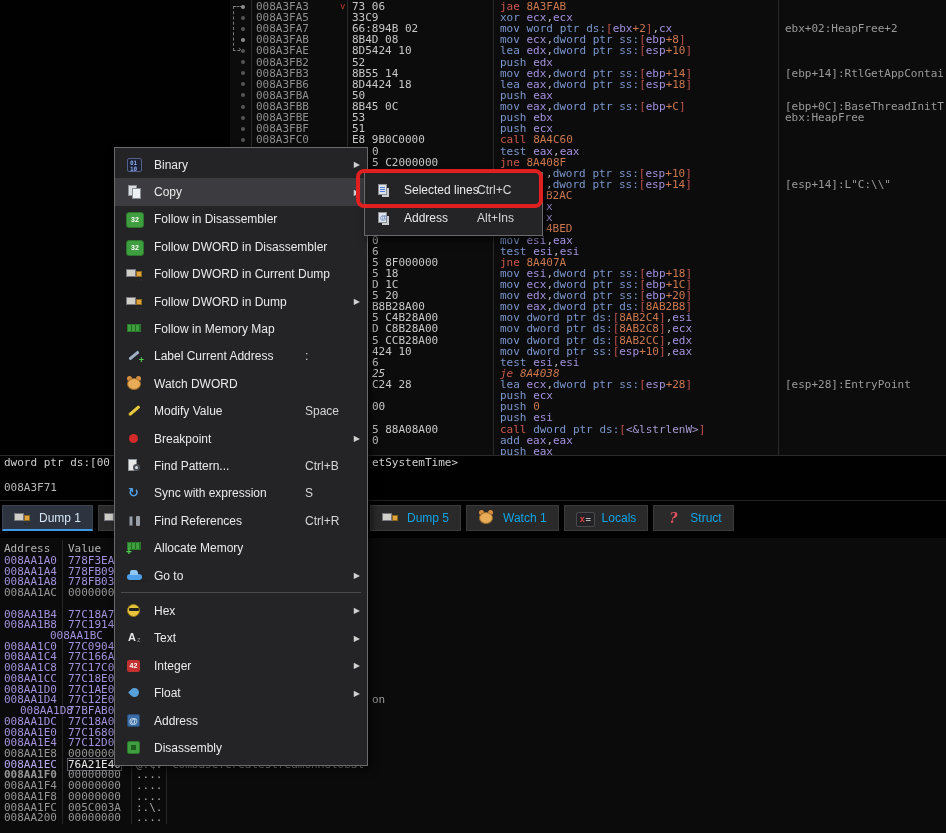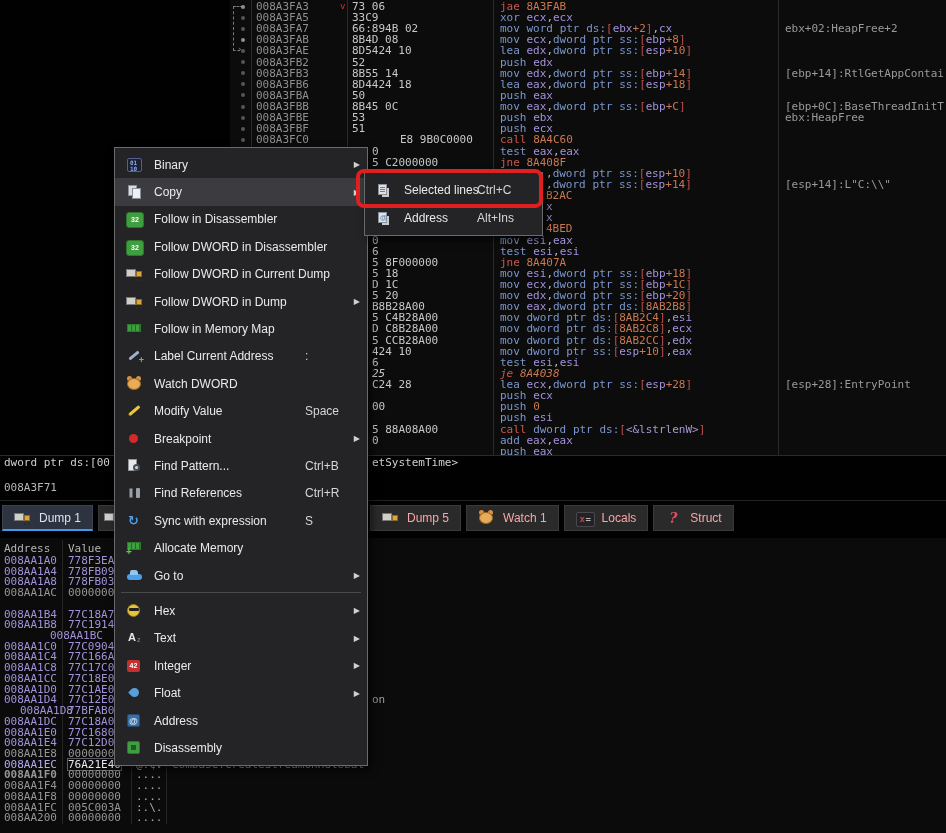--- a/index.html
+++ b/index.html
@@ -18,21 +18,21 @@
   .dcomment{color:#9a9a9a;}
   .redv{color:#c03a2a;font-size:9px;}
   .mn{color:#7b96cc;} .jmp{color:#c9584c;} .reg{color:#a492dd;} .num{color:#ca7850;}
   .brk{color:#c0504d;} .sym{color:#a79ad0;} .pln{color:#b8b8b8;}
   .jline{position:absolute;border-color:#7a7a7a;}
   
   .infotext{position:absolute;font:11px/12px "DejaVu Sans Mono",monospace;color:#cfcfcf;white-space:pre;}
   
   .tabgroup{position:absolute;top:505px;display:flex;gap:5px;}
   .tab{display:inline-flex;align-items:center;gap:7px;height:26px;padding:0 11px;background:#2a2a2b;
-       border:1px solid #3a3a3c;box-sizing:border-box;font:12px "Liberation Sans",sans-serif;color:#fca5a5;
+       border:1px solid #3a3a3c;box-sizing:border-box;font:12px "Liberation Sans",sans-serif;color:#0ea5e9;
        white-space:nowrap;overflow:hidden;}
   .tab.active{background:#2e3340;border-color:#3c4250;border-bottom:2px solid #3d9be9;color:#d4e4f4;}
   .tab.partial{width:20px;padding:0 0 0 5px;}
   
   #dump{position:absolute;left:0;top:538px;width:946px;height:295px;background:#0b0b0b;overflow:hidden;}
   .dhead{position:absolute;top:5px;font:11px/11px "DejaVu Sans Mono",monospace;color:#b4b4b4;}
   .vrow{position:absolute;left:0;width:946px;height:11px;font:11px/11px "DejaVu Sans Mono",monospace;white-space:pre;}
   .vrow > span{position:absolute;top:0;}
   .cp{color:#a392da;} .cg{color:#969696;} .cw{color:#e8e8e8;} .csel{color:#b9a9f2;}
   .cascii{color:#a8a8a8;} .ccomm{color:#9a9a9a;}
@@ -133,21 +133,21 @@
       <div class="drow" style="top: 23.24px;"><span class="gdot" style="left: 11px; top: 3.5px;"></span><span class="daddr" style="left: 26px;">008A3FA7</span><span class="dbytes" style="left: 122px;">66:894B 02</span><span class="dinstr" style="left: 270px;"><span class="mn">mov</span><span class="pln"> </span><span class="mn">word</span><span class="pln"> </span><span class="mn">ptr</span><span class="pln"> </span><span class="mn">ds</span><span class="mn">:</span><span class="brk">[</span><span class="reg">ebx</span><span class="num">+</span><span class="num">2</span><span class="brk">]</span><span class="pln">,</span><span class="reg">cx</span></span><span class="dcomment" style="left: 555px;">ebx+02:HeapFree+2</span></div>
       <div class="drow" style="top: 34.36px;"><span class="gdot lit" style="left: 11px; top: 3.5px;"></span><span class="daddr" style="left: 26px;">008A3FAB</span><span class="dbytes" style="left: 122px;">8B4D 08</span><span class="dinstr" style="left: 270px;"><span class="mn">mov</span><span class="pln"> </span><span class="reg">ecx</span><span class="pln">,</span><span class="mn">dword</span><span class="pln"> </span><span class="mn">ptr</span><span class="pln"> </span><span class="mn">ss</span><span class="mn">:</span><span class="brk">[</span><span class="reg">ebp</span><span class="num">+</span><span class="num">8</span><span class="brk">]</span></span></div>
       <div class="drow" style="top: 45.48px;"><span class="gdot" style="left: 11px; top: 3.5px;"></span><span class="daddr" style="left: 26px;">008A3FAE</span><span class="dbytes" style="left: 122px;">8D5424 10</span><span class="dinstr" style="left: 270px;"><span class="mn">lea</span><span class="pln"> </span><span class="reg">edx</span><span class="pln">,</span><span class="mn">dword</span><span class="pln"> </span><span class="mn">ptr</span><span class="pln"> </span><span class="mn">ss</span><span class="mn">:</span><span class="brk">[</span><span class="reg">esp</span><span class="num">+</span><span class="num">10</span><span class="brk">]</span></span></div>
       <div class="drow" style="top: 56.6px;"><span class="gdot" style="left: 11px; top: 3.5px;"></span><span class="daddr" style="left: 26px;">008A3FB2</span><span class="dbytes" style="left: 122px;">52</span><span class="dinstr" style="left: 270px;"><span class="mn">push</span><span class="pln"> </span><span class="reg">edx</span></span></div>
       <div class="drow" style="top: 67.72px;"><span class="gdot" style="left: 11px; top: 3.5px;"></span><span class="daddr" style="left: 26px;">008A3FB3</span><span class="dbytes" style="left: 122px;">8B55 14</span><span class="dinstr" style="left: 270px;"><span class="mn">mov</span><span class="pln"> </span><span class="reg">edx</span><span class="pln">,</span><span class="mn">dword</span><span class="pln"> </span><span class="mn">ptr</span><span class="pln"> </span><span class="mn">ss</span><span class="mn">:</span><span class="brk">[</span><span class="reg">ebp</span><span class="num">+</span><span class="num">14</span><span class="brk">]</span></span><span class="dcomment" style="left: 555px;">[ebp+14]:RtlGetAppContai</span></div>
       <div class="drow" style="top: 78.84px;"><span class="gdot" style="left: 11px; top: 3.5px;"></span><span class="daddr" style="left: 26px;">008A3FB6</span><span class="dbytes" style="left: 122px;">8D4424 18</span><span class="dinstr" style="left: 270px;"><span class="mn">lea</span><span class="pln"> </span><span class="reg">eax</span><span class="pln">,</span><span class="mn">dword</span><span class="pln"> </span><span class="mn">ptr</span><span class="pln"> </span><span class="mn">ss</span><span class="mn">:</span><span class="brk">[</span><span class="reg">esp</span><span class="num">+</span><span class="num">18</span><span class="brk">]</span></span></div>
       <div class="drow" style="top: 89.96px;"><span class="gdot" style="left: 11px; top: 3.5px;"></span><span class="daddr" style="left: 26px;">008A3FBA</span><span class="dbytes" style="left: 122px;">50</span><span class="dinstr" style="left: 270px;"><span class="mn">push</span><span class="pln"> </span><span class="reg">eax</span></span></div>
       <div class="drow" style="top: 101.08px;"><span class="gdot" style="left: 11px; top: 3.5px;"></span><span class="daddr" style="left: 26px;">008A3FBB</span><span class="dbytes" style="left: 122px;">8B45 0C</span><span class="dinstr" style="left: 270px;"><span class="mn">mov</span><span class="pln"> </span><span class="reg">eax</span><span class="pln">,</span><span class="mn">dword</span><span class="pln"> </span><span class="mn">ptr</span><span class="pln"> </span><span class="mn">ss</span><span class="mn">:</span><span class="brk">[</span><span class="reg">ebp</span><span class="num">+</span><span class="num">C</span><span class="brk">]</span></span><span class="dcomment" style="left: 555px;">[ebp+0C]:BaseThreadInitT</span></div>
       <div class="drow" style="top: 112.2px;"><span class="gdot" style="left: 11px; top: 3.5px;"></span><span class="daddr" style="left: 26px;">008A3FBE</span><span class="dbytes" style="left: 122px;">53</span><span class="dinstr" style="left: 270px;"><span class="mn">push</span><span class="pln"> </span><span class="reg">ebx</span></span><span class="dcomment" style="left: 555px;">ebx:HeapFree</span></div>
       <div class="drow" style="top: 123.32px;"><span class="gdot" style="left: 11px; top: 3.5px;"></span><span class="daddr" style="left: 26px;">008A3FBF</span><span class="dbytes" style="left: 122px;">51</span><span class="dinstr" style="left: 270px;"><span class="mn">push</span><span class="pln"> </span><span class="reg">ecx</span></span></div>
-      <div class="drow" style="top: 134.44px;"><span class="gdot" style="left: 11px; top: 3.5px;"></span><span class="daddr" style="left: 26px;">008A3FC0</span><span class="dbytes" style="left: 122px; margin-left: 48px;">E8 9B0C0000</span><span class="dinstr" style="left: 270px;"><span class="jmp">call</span><span class="pln"> </span><span class="num">8A4C60</span></span></div>
+      <div class="drow" style="top: 134.44px;"><span class="gdot" style="left: 11px; top: 3.5px;"></span><span class="daddr" style="left: 26px;">008A3FC0</span><span class="dbytes" style="left: 122px;">E8 9B0C0000</span><span class="dinstr" style="left: 270px;"><span class="jmp">call</span><span class="pln"> </span><span class="num">8A4C60</span></span></div>
       <div class="drow" style="top: 145.56px;"><span class="gdot" style="left: 11px; top: 3.5px;"></span><span class="dbytes" style="left: 142px;">0</span><span class="dinstr" style="left: 270px;"><span class="mn">test</span><span class="pln"> </span><span class="reg">eax</span><span class="pln">,</span><span class="reg">eax</span></span></div>
       <div class="drow" style="top: 156.68px;"><span class="gdot" style="left: 11px; top: 3.5px;"></span><span class="dbytes" style="left: 142px;">5 C2000000</span><span class="dinstr" style="left: 270px;"><span class="jmp">jne</span><span class="pln"> </span><span class="num">8A408F</span></span></div>
       <div class="drow" style="top: 167.8px;"><span class="gdot" style="left: 11px; top: 3.5px;"></span><span class="dinstr" style="left: 316px;"><span class="pln">,</span><span class="mn">dword</span><span class="pln"> </span><span class="mn">ptr</span><span class="pln"> </span><span class="mn">ss</span><span class="mn">:</span><span class="brk">[</span><span class="reg">esp</span><span class="num">+</span><span class="num">10</span><span class="brk">]</span></span></div>
       <div class="drow" style="top: 178.92px;"><span class="gdot" style="left: 11px; top: 3.5px;"></span><span class="dinstr" style="left: 316px;"><span class="pln">,</span><span class="mn">dword</span><span class="pln"> </span><span class="mn">ptr</span><span class="pln"> </span><span class="mn">ss</span><span class="mn">:</span><span class="brk">[</span><span class="reg">esp</span><span class="num">+</span><span class="num">14</span><span class="brk">]</span></span><span class="dcomment" style="left: 555px;">[esp+14]:L"C:\\"</span></div>
       <div class="drow" style="top: 190.04px;"><span class="gdot" style="left: 11px; top: 3.5px;"></span><span class="dinstr" style="left: 316px;"><span class="num">B2AC</span></span></div>
       <div class="drow" style="top: 201.16px;"><span class="gdot" style="left: 11px; top: 3.5px;"></span><span class="dinstr" style="left: 316px;"><span class="reg">x</span></span></div>
       <div class="drow" style="top: 212.28px;"><span class="gdot" style="left: 11px; top: 3.5px;"></span><span class="dinstr" style="left: 316px;"><span class="reg">x</span></span></div>
       <div class="drow" style="top: 223.4px;"><span class="gdot" style="left: 11px; top: 3.5px;"></span><span class="dinstr" style="left: 316px;"><span class="num">4BED</span></span></div>
       <div class="drow" style="top: 234.52px;"><span class="gdot" style="left: 11px; top: 3.5px;"></span><span class="dbytes" style="left: 142px;">0</span><span class="dinstr" style="left: 270px;"><span class="mn">mov</span><span class="pln"> </span><span class="reg">esi</span><span class="pln">,</span><span class="reg">eax</span></span></div>
       <div class="drow" style="top: 245.64px;"><span class="gdot" style="left: 11px; top: 3.5px;"></span><span class="dbytes" style="left: 142px;">6</span><span class="dinstr" style="left: 270px;"><span class="mn">test</span><span class="pln"> </span><span class="reg">esi</span><span class="pln">,</span><span class="reg">esi</span></span></div>
@@ -289,30 +289,30 @@
         <span class="ic ic-breakpoint"></span>
         <span class="mlabel">Breakpoint</span>
         <span class="marrow">▶</span>
       </div>
       <div class="mitem">
         <span class="ic ic-findpat"></span>
         <span class="mlabel">Find Pattern...</span>
         <span class="mshort">Ctrl+B</span>
       </div>
       <div class="mitem">
+        <span class="ic ic-sync"></span>
+        <span class="mlabel">Sync with expression</span>
+        <span class="mshort">S</span>
+      </div>
+      <div class="mitem">
         <span class="ic ic-refs"></span>
         <span class="mlabel">Find References</span>
         <span class="mshort">Ctrl+R</span>
       </div>
       <div class="mitem">
-        <span class="ic ic-sync"></span>
-        <span class="mlabel">Sync with expression</span>
-        <span class="mshort">S</span>
-      </div>
-      <div class="mitem">
         <span class="ic ic-alloc"></span>
         <span class="mlabel">Allocate Memory</span>
       </div>
       <div class="mitem">
         <span class="ic ic-goto"></span>
         <span class="mlabel">Go to</span>
         <span class="marrow">▶</span>
       </div>
       <div class="msep"></div>
       <div class="mitem">

